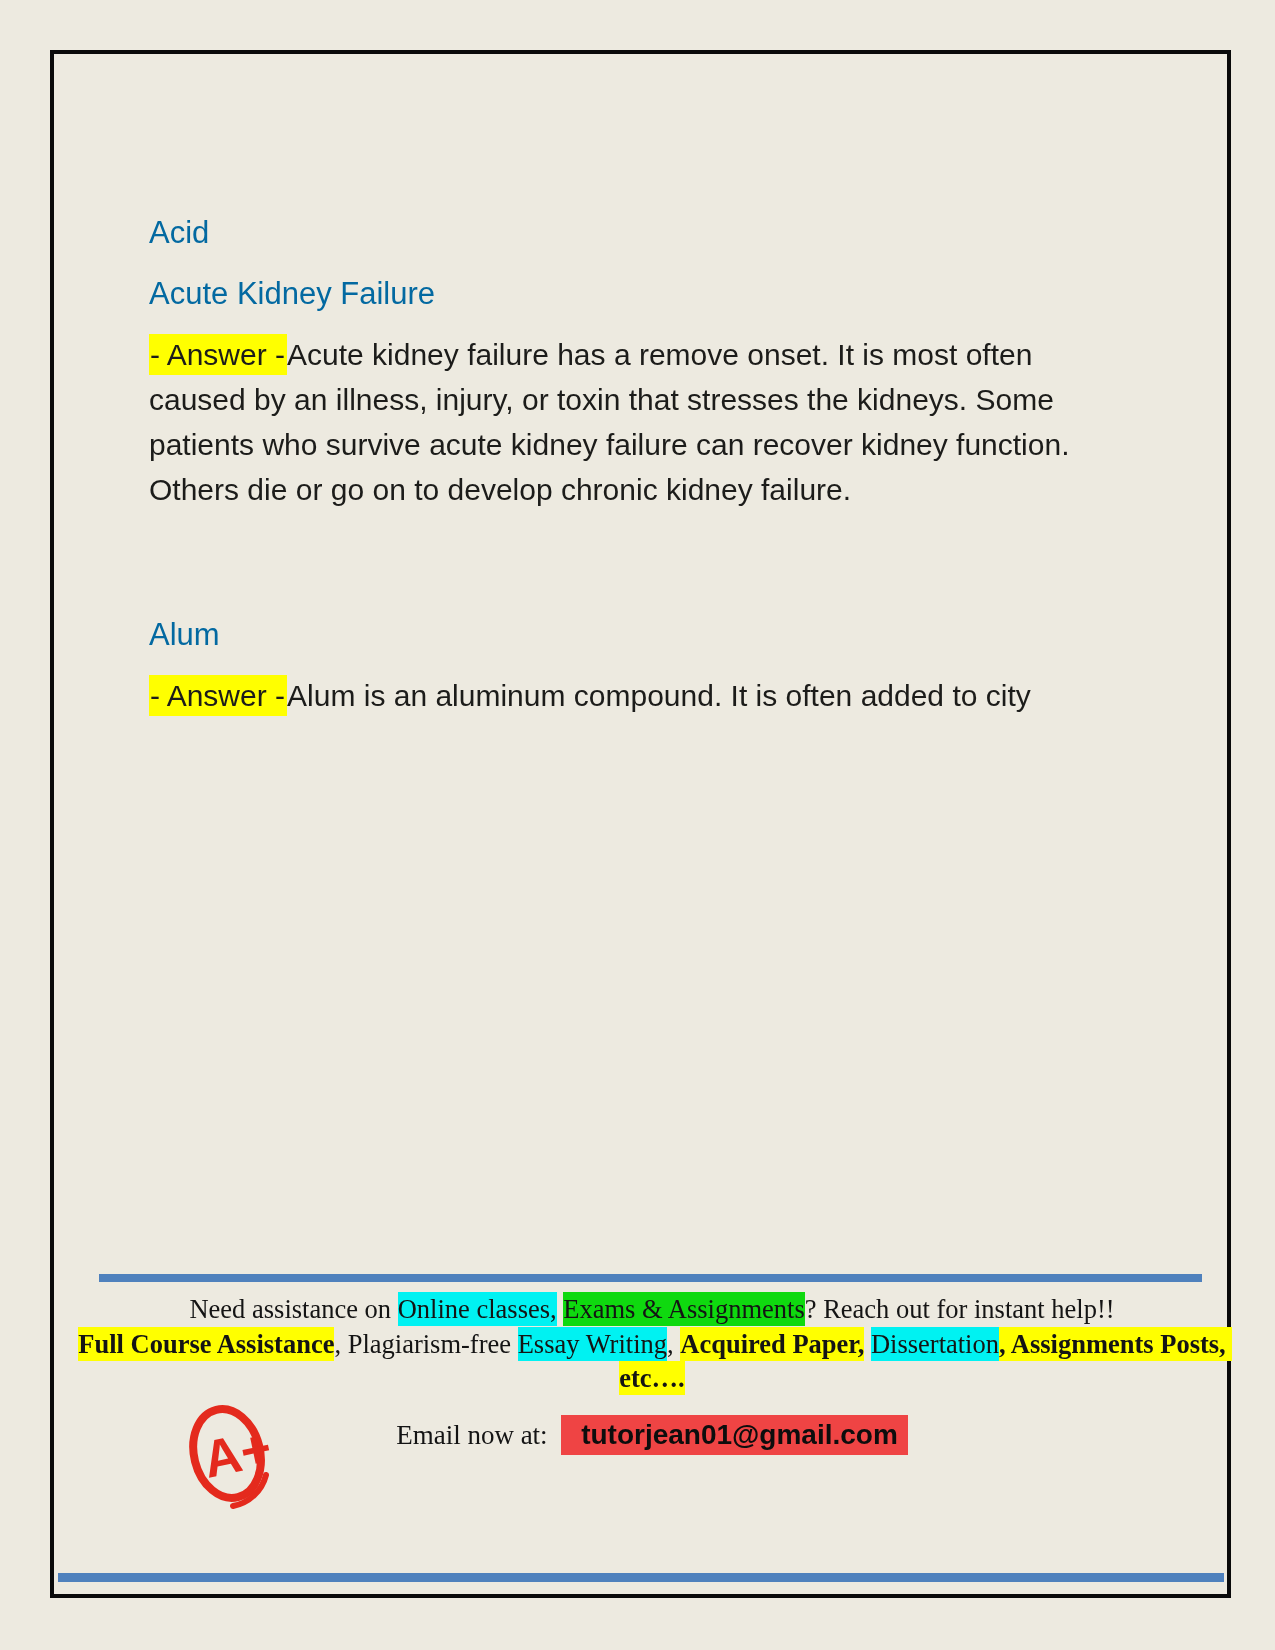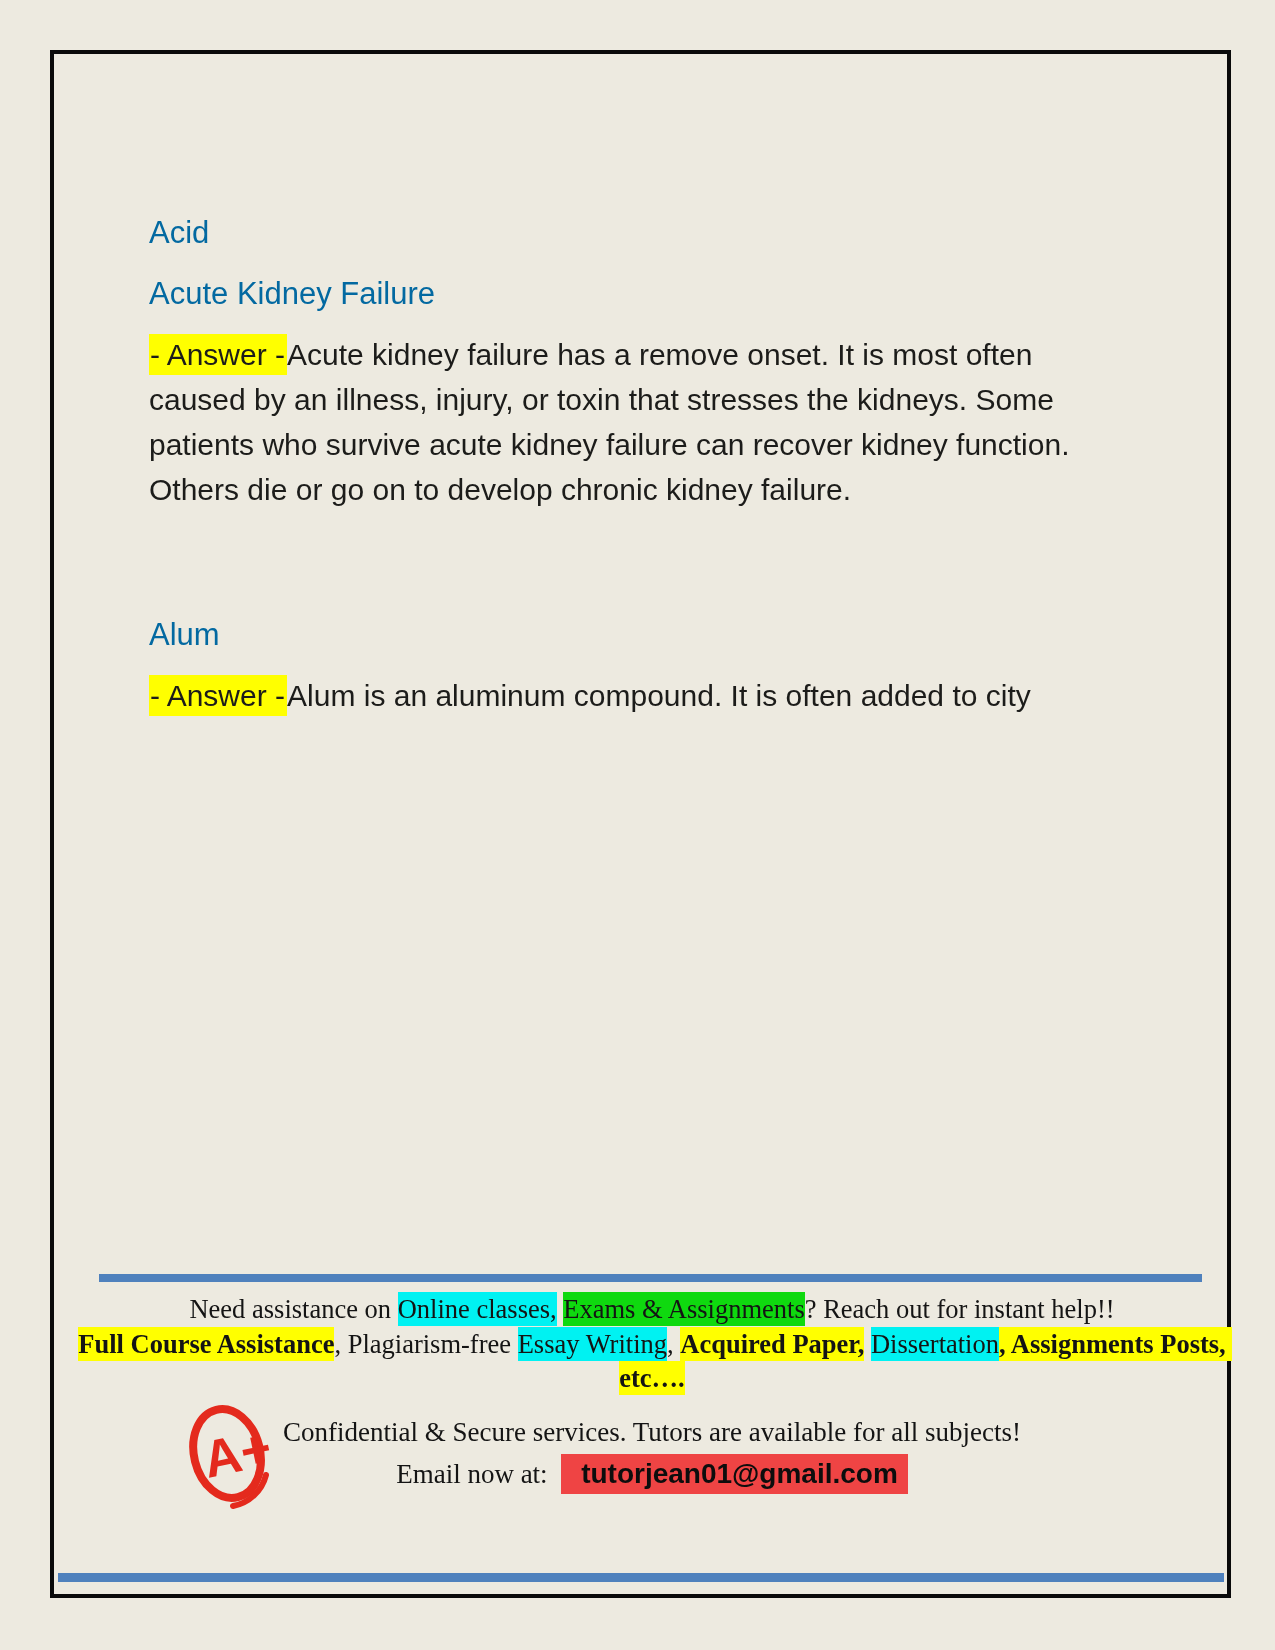--- a/index.html
+++ b/index.html
@@ -143,21 +143,20 @@
       <div class="ad-line ad-line2"><span class="seg hl-yellow">Full Course Assistance</span><span class="seg">, Plagiarism-free </span><span class="seg hl-cyan">Essay Writing</span><span class="seg">, </span><span class="seg hl-yellow">Acquired Paper,</span><span class="seg"> </span><span class="seg hl-cyan">Dissertation</span><span class="seg hl-yellow">, Assignments Posts, etc….</span></div>
 
       <div class="contact">
         <svg class="logo" viewBox="0 0 84 126" xmlns="http://www.w3.org/2000/svg">
           <g transform="rotate(-14 42 60)">
             <ellipse cx="40" cy="60" rx="33" ry="45" fill="none" stroke="#e42a1d" stroke-width="8"></ellipse>
           </g>
           <path d="M 46 113 A 42 42 0 0 0 79 82" fill="none" stroke="#e42a1d" stroke-width="6" stroke-linecap="round"></path>
           <text x="16" y="80" transform="rotate(-12 42 60)" font-family="Liberation Sans, sans-serif" font-size="52" font-weight="700" fill="#e42a1d">A+</text>
         </svg>
-        <div class="confidential">Confidential &amp; Secure services. Tutors are available for all subjects!</div>
         <div class="email-line"><span>Email now at:</span>&nbsp; <span class="email">tutorjean01@gmail.com</span></div>
       </div>
     </footer>
 
     <div class="rule rule-bottom"></div>
 
   </div>
 </div>
 
 </body></html>

